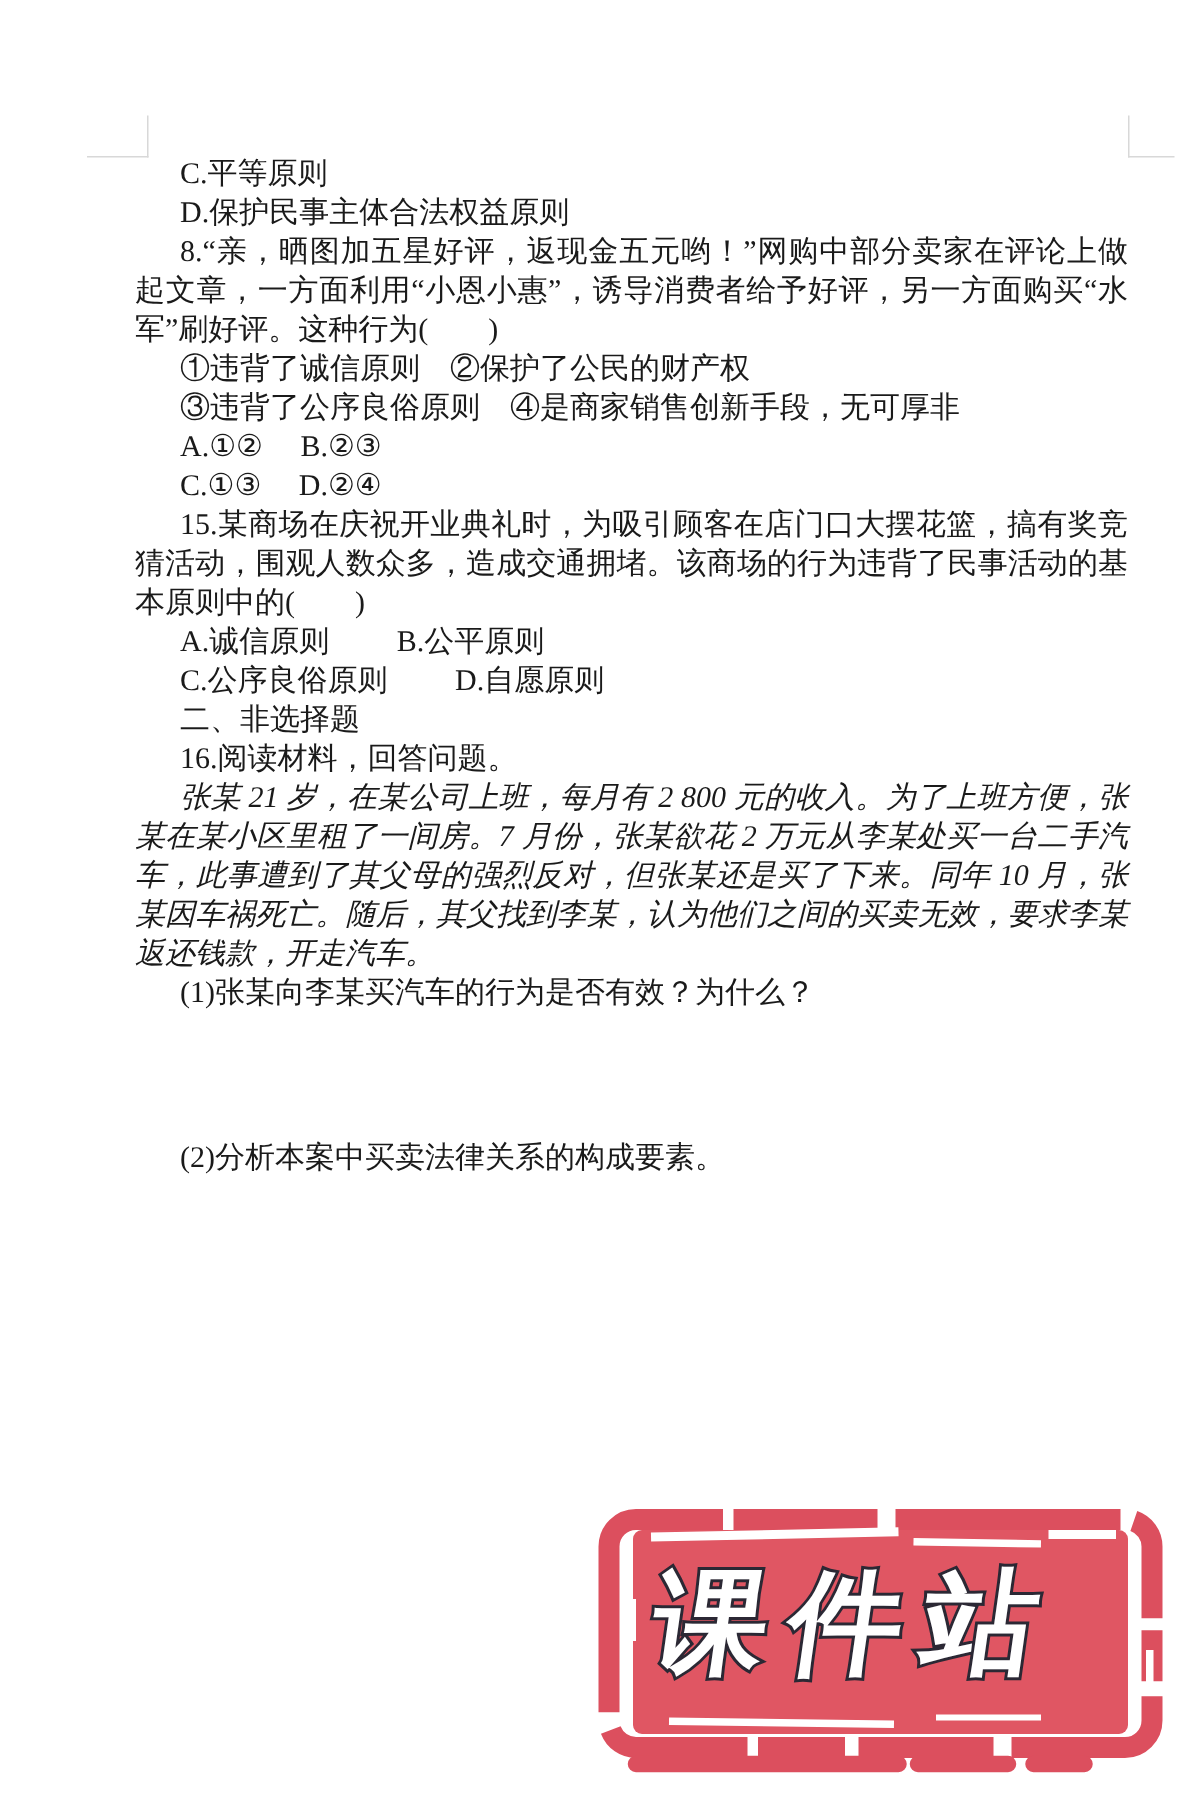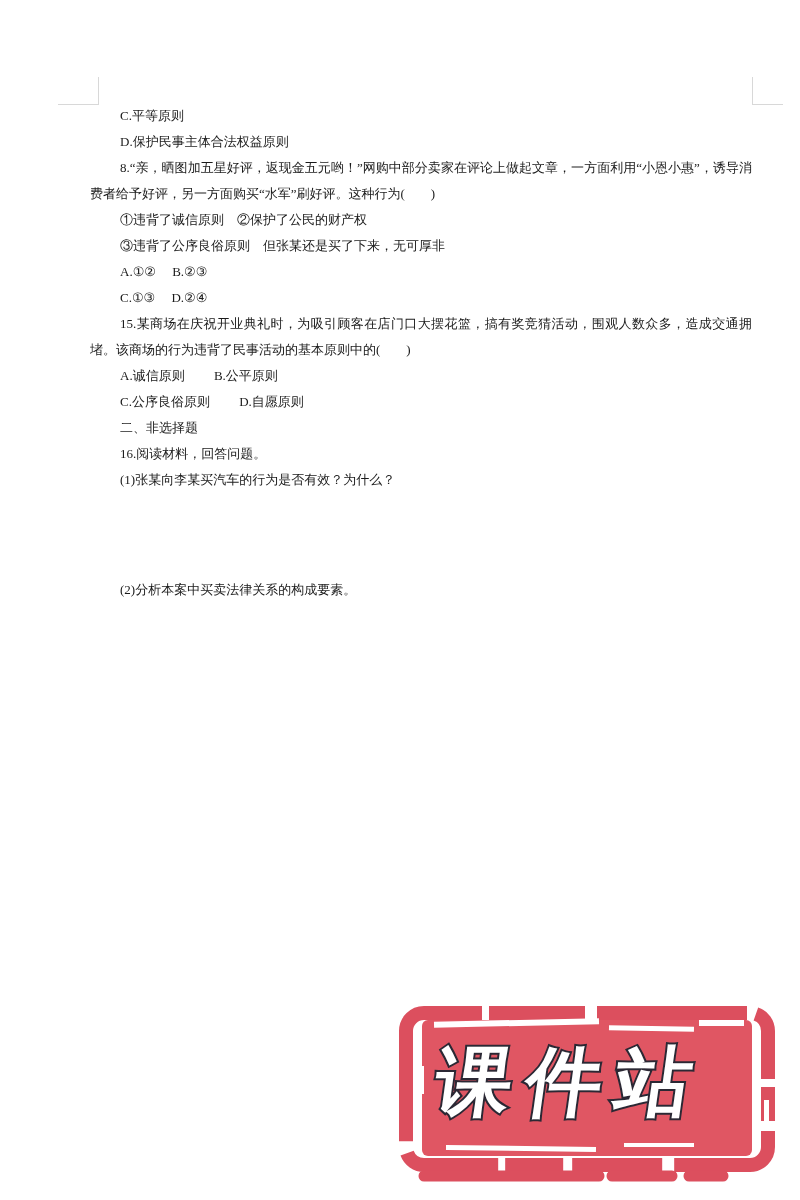--- a/index.html
+++ b/index.html
@@ -19,21 +19,21 @@
   }
   .crop-right{
     left:752px;top:77px;width:30px;height:27px;
     border-left:1px solid #d8d8d8;
     border-bottom:1px solid #d8d8d8;
   }
   
   .content{
     position:absolute;
     left:90px;top:103px;width:662px;
-    font-size:13px;line-height:26px;
+    font-size:20px;line-height:26px;
     color:#1a1a1a;
   }
   .ln{margin:0;}
   .ind{text-indent:30px;}
   .just{text-align:justify;}
   .hei{
     font-family:"Liberation Sans","DejaVu Sans",sans-serif;
     font-weight:400;
   }
   .kai{font-style:italic;}
@@ -49,28 +49,29 @@
 <body>
 
 <div class="crop crop-left"></div>
 <div class="crop crop-right"></div>
 
 <div class="content">
   <p class="ln ind">C.平等原则</p>
   <p class="ln ind">D.保护民事主体合法权益原则</p>
   <p class="ln ind just">8.“亲，晒图加五星好评，返现金五元哟！”网购中部分卖家在评论上做起文章，一方面利用“小恩小惠”，诱导消费者给予好评，另一方面购买“水军”刷好评。这种行为(　　)</p>
   <p class="ln ind">①违背了诚信原则　②保护了公民的财产权</p>
-  <p class="ln ind">③违背了公序良俗原则　但张某还是买了下来，无可厚非</p>
+  <p class="ln ind">③违背了公序良俗原则　④是商家销售创新手段，无可厚非</p>
   <p class="ln ind">A.①②　 B.②③</p>
   <p class="ln ind">C.①③　 D.②④</p>
   <p class="ln ind just">15.某商场在庆祝开业典礼时，为吸引顾客在店门口大摆花篮，搞有奖竞猜活动，围观人数众多，造成交通拥堵。该商场的行为违背了民事活动的基本原则中的(　　)</p>
   <p class="ln ind">A.诚信原则　　 B.公平原则</p>
   <p class="ln ind">C.公序良俗原则　　 D.自愿原则</p>
   <p class="ln ind hei">二、非选择题</p>
   <p class="ln ind">16.阅读材料，回答问题。</p>
+  <p class="ln ind just kai">张某 21 岁，在某公司上班，每月有 2 800 元的收入。为了上班方便，张某在某小区里租了一间房。7 月份，张某欲花 2 万元从李某处买一台二手汽车，此事遭到了其父母的强烈反对，但张某还是买了下来。同年 10 月，张某因车祸死亡。随后，其父找到李某，认为他们之间的买卖无效，要求李某返还钱款，开走汽车。</p>
   <p class="ln ind">(1)张某向李某买汽车的行为是否有效？为什么？</p>
   <p class="ln ind gap">(2)分析本案中买卖法律关系的构成要素。</p>
 </div>
 
 <svg class="stamp" viewBox="0 0 390 190">
 
   <rect x="28" y="16" width="330" height="136" rx="6" fill="#e05663"></rect>
 
   <rect x="12" y="9" width="362" height="152" rx="18" fill="none" stroke-width="14" stroke-dasharray="58 7 96 12 150 9 70 8 34 10 120 12 90 9" stroke="#dc4f5e"></rect>
 

